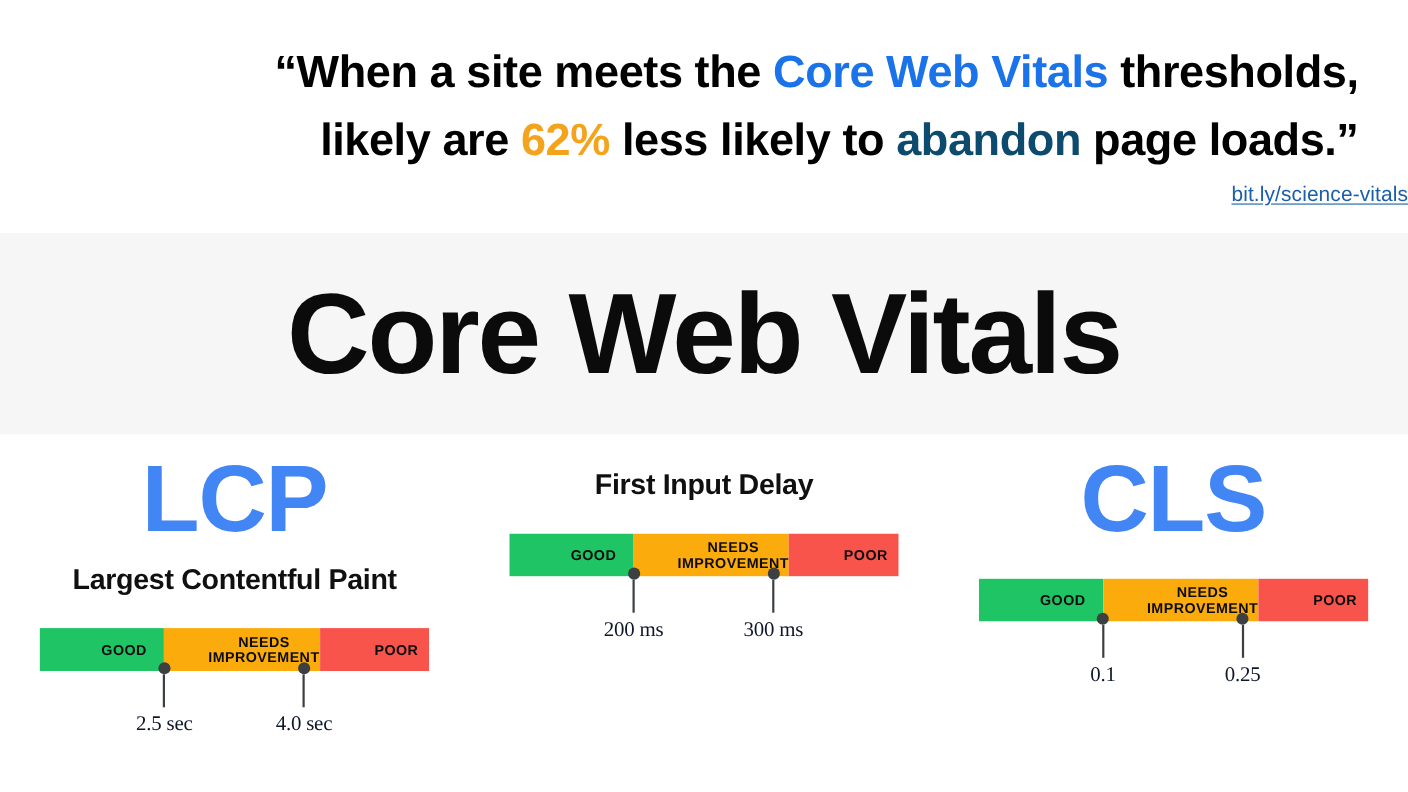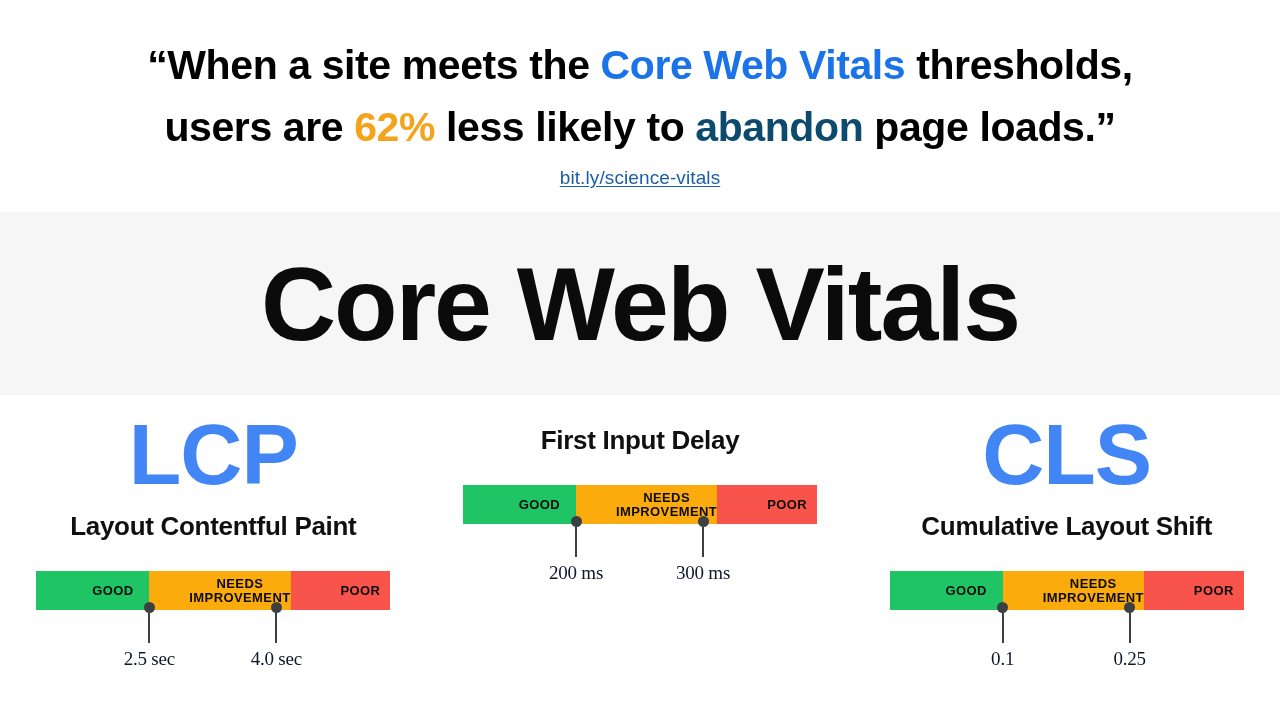--- a/index.html
+++ b/index.html
@@ -15,21 +15,21 @@
     color: #000000;
     position: relative;
   }
 
   
   .quote-section {
     width: 1280px;
     height: 212px;
     box-sizing: border-box;
     padding-top: 34px;
-    text-align: center;
+    text-align: right;
     background: #ffffff;
   }
   .quote-text {
     font-size: 41px;
     font-weight: bold;
     line-height: 62px;
     letter-spacing: -0.4px;
     color: #000000;
     margin: 0 auto;
     width: 1190px;
@@ -159,34 +159,34 @@
     letter-spacing: -0.2px;
     font-family: Liberation Serif, serif;
   }
 </style>
 </head>
 <body>
 
 <section class="quote-section">
   <div class="quote-text">
     <div><span>“When a site meets the </span><span class="accent-blue">Core Web Vitals</span><span> thresholds,</span></div>
-    <div><span>users are </span><span class="accent-amber">62%</span><span> less likely to </span><span class="accent-red">abandon</span><span> page loads.”</span></div>
+    <div><span>likely are </span><span class="accent-amber">62%</span><span> less likely to </span><span class="accent-red">abandon</span><span> page loads.”</span></div>
   </div>
   <a class="quote-link" href="#">bit.ly/science-vitals</a>
 </section>
 
 <section class="title-band">
   <h1>Core Web Vitals</h1>
 </section>
 
 <section class="metrics">
 
   <div class="metric-col">
     <div class="metric-abbr">LCP</div>
-    <div class="metric-full">Layout Contentful Paint</div>
+    <div class="metric-full">Largest Contentful Paint</div>
     <div class="bar-wrap">
       <div class="bar">
         <div class="seg seg-good">GOOD</div>
         <div class="seg seg-needs">
           <span>
             <span>NEEDS</span><br>
             <span>IMPROVEMENT</span>
           </span>
         </div>
         <div class="seg seg-poor">POOR</div>
@@ -225,21 +225,20 @@
       <div class="marker" style="left:240px;">
         <div class="dot"></div>
         <div class="stem"></div>
         <div class="marker-label">300 ms</div>
       </div>
     </div>
   </div>
 
   <div class="metric-col">
     <div class="metric-abbr">CLS</div>
-    <div class="metric-full">Cumulative Layout Shift</div>
     <div class="bar-wrap">
       <div class="bar">
         <div class="seg seg-good">GOOD</div>
         <div class="seg seg-needs">
           <span>
             <span>NEEDS</span><br>
             <span>IMPROVEMENT</span>
           </span>
         </div>
         <div class="seg seg-poor">POOR</div>

